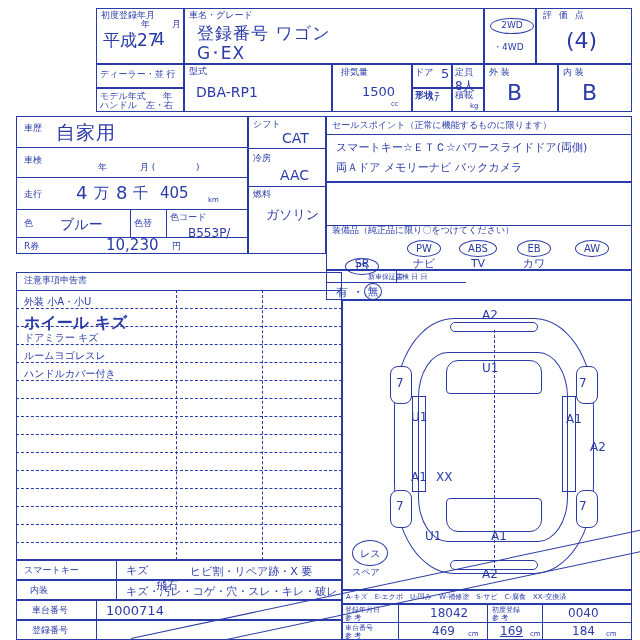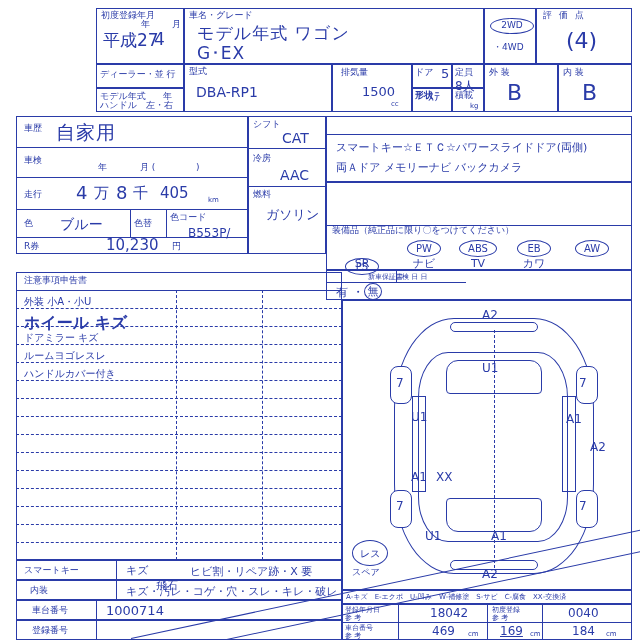--- a/index.html
+++ b/index.html
@@ -46,21 +46,21 @@
 
   <div class="b box" style="left:96px;top:8px;width:88px;height:56px;"></div>
   <div class="b lbl" style="left:101px;top:11px;width:84px;">初度登録年月</div>
   <div class="b val big" style="left:103px;top:29px;">平成27</div>
   <div class="b val big" style="left:154px;top:29px;">4</div>
   <div class="b lbl" style="left:141px;top:20px;">年</div>
   <div class="b lbl" style="left:172px;top:20px;">月</div>
 
   <div class="b box" style="left:184px;top:8px;width:300px;height:56px;"></div>
   <div class="b lbl" style="left:189px;top:11px;">車名・グレード</div>
-  <div class="b val big" style="left:197px;top:22px;letter-spacing:1px;">モデル年式 ワゴン</div>
+  <div class="b val big" style="left:197px;top:22px;letter-spacing:1px;">登録番号 ワゴン</div>
   <div class="b val big" style="left:197px;top:43px;letter-spacing:1px;">G･EX</div>
 
   <div class="b box" style="left:484px;top:8px;width:52px;height:56px;"></div>
   <div class="b lbl" style="left:490px;top:18px;">
     <span class="circ" style="width:42px;height:14px;font-size:9px;">2WD</span>
   </div>
   <div class="b lbl" style="left:493px;top:43px;">・<span>4WD</span></div>
 
   <div class="b box" style="left:536px;top:8px;width:96px;height:56px;"></div>
   <div class="b lbl" style="left:543px;top:11px;letter-spacing:2px;">評 価 点</div>
@@ -152,20 +152,21 @@
   <div class="b val" style="left:282px;top:130px;font-size:14px;">CAT</div>
 
   <div class="b lbl" style="left:253px;top:154px;">冷房</div>
   <div class="b val" style="left:280px;top:167px;font-size:14px;">AAC</div>
 
   <div class="b lbl" style="left:253px;top:190px;">燃料</div>
   <div class="b val" style="left:266px;top:206px;font-size:13px;">ガソリン</div>
 
   <div class="b box" style="left:326px;top:116px;width:306px;height:66px;"></div>
   <div class="b" style="left:326px;top:134px;width:306px;height:1px;border-top:1px solid #2a3ba8;"></div>
+  <div class="b lbl" style="left:332px;top:121px;">セールスポイント（正常に機能するものに限ります）</div>
   <div class="b val" style="left:336px;top:140px;font-size:11px;">スマートキー☆ＥＴＣ☆パワースライドドア(両側)</div>
   <div class="b val" style="left:336px;top:160px;font-size:11px;">両Ａドア メモリーナビ バックカメラ</div>
 
   <div class="b box" style="left:326px;top:182px;width:306px;height:44px;"></div>
   <div class="b lbl" style="left:332px;top:226px;">装備品（純正品に限り〇をつけてください）</div>
 
   <div class="b box" style="left:326px;top:226px;width:306px;height:44px;border-top:none;"></div>
   <div class="b ctr" style="left:336px;top:240px;width:52px;height:16px;">
     <span class="circ" style="width:32px;height:15px;font-size:10px;margin-top:36px;">PS</span>
   </div>

